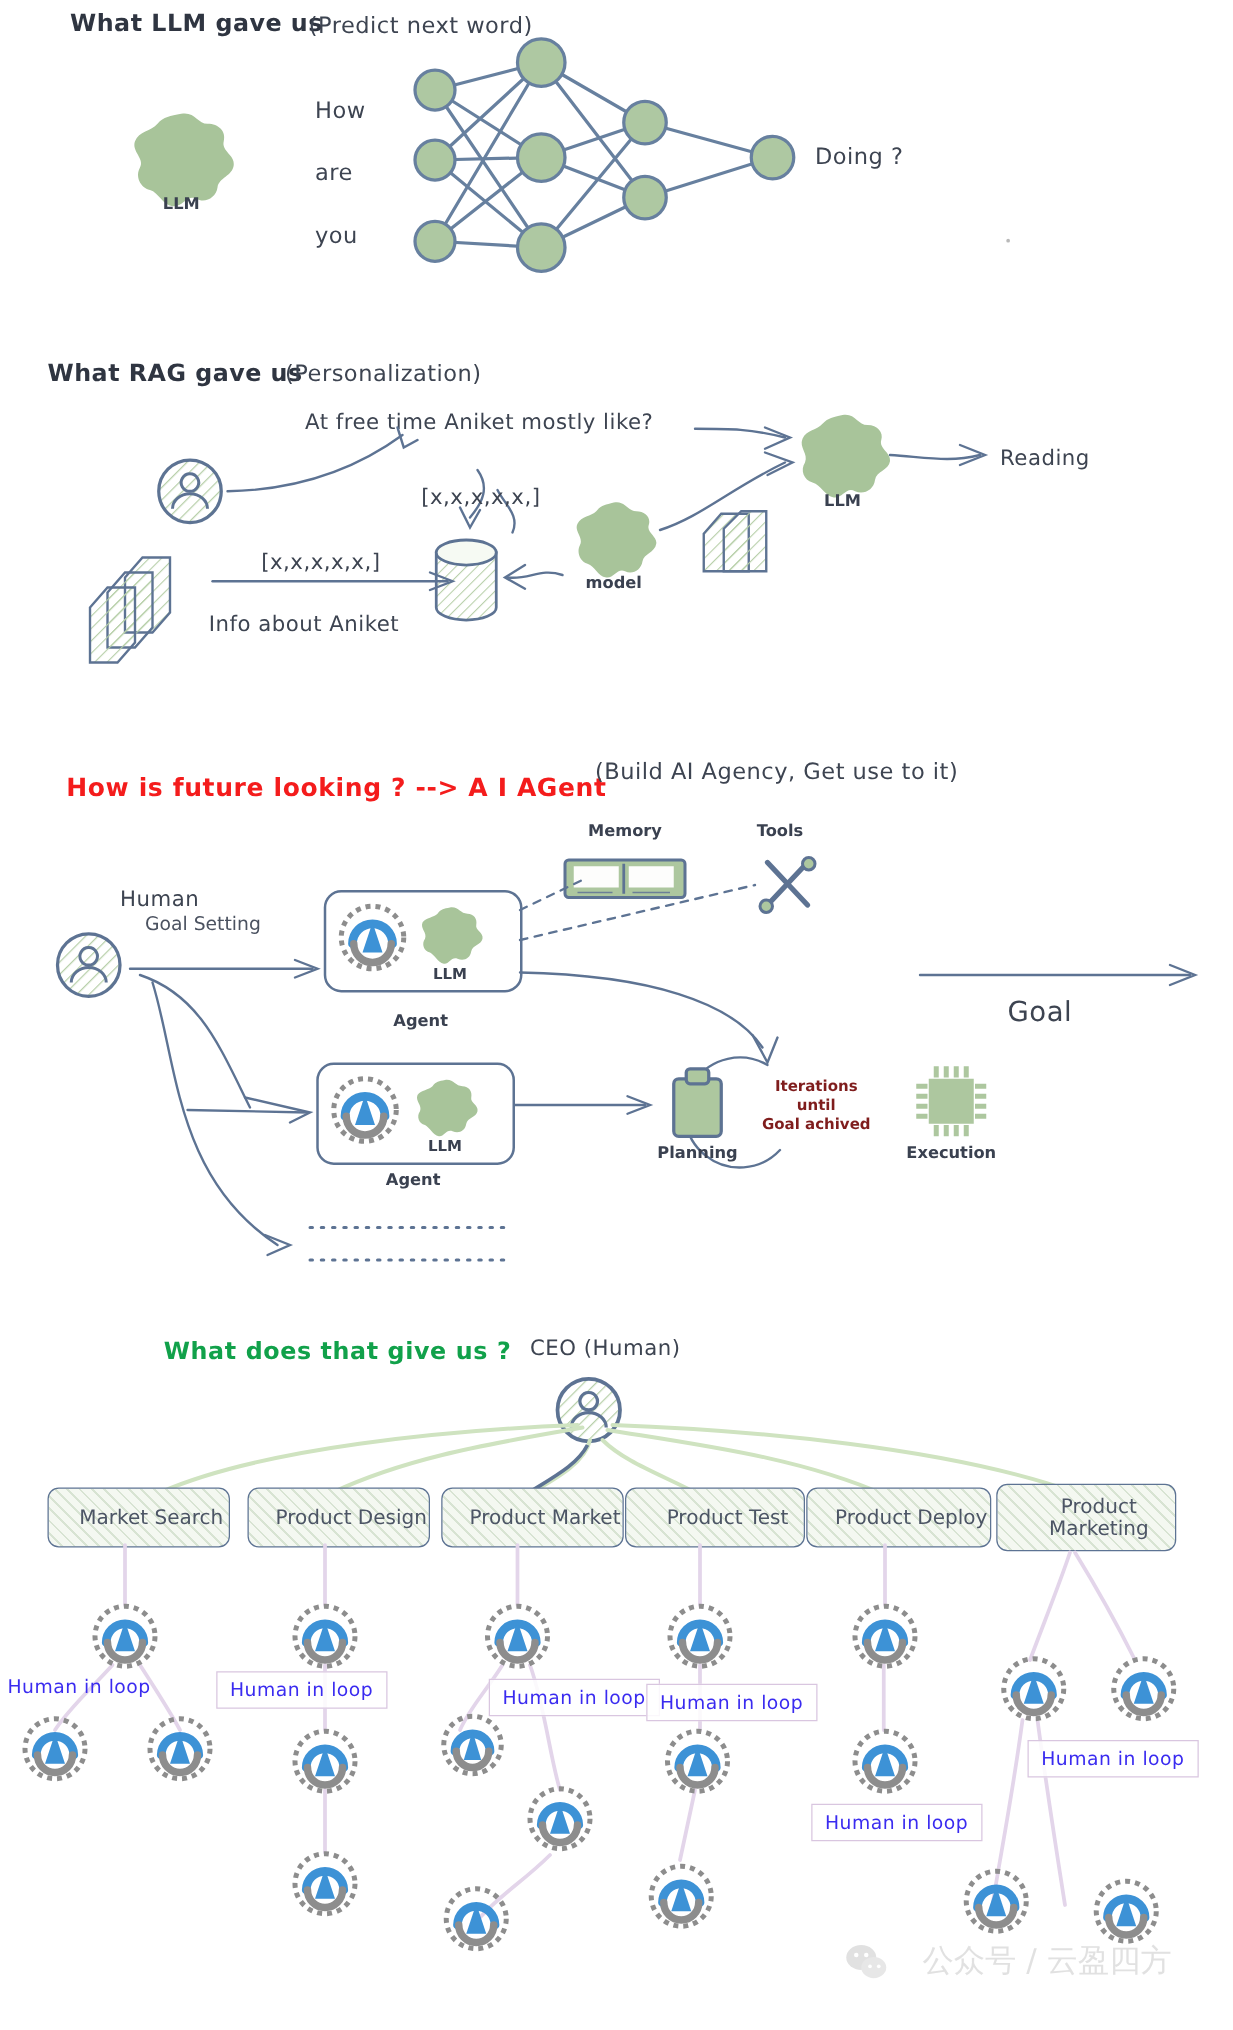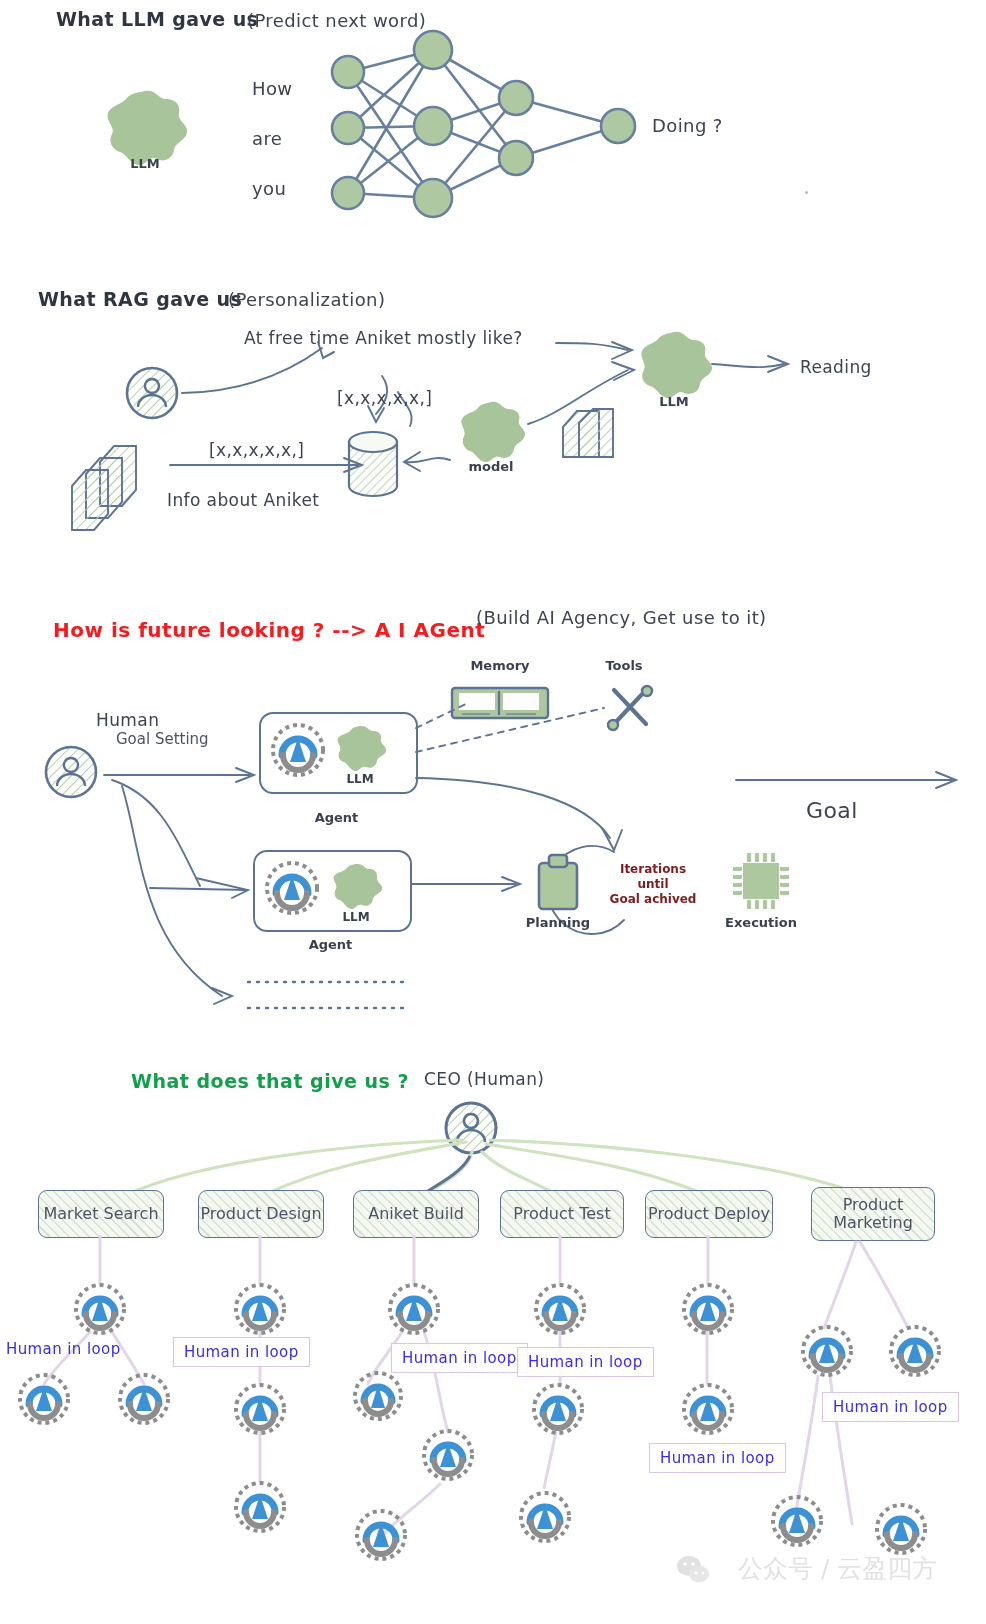--- a/index.html
+++ b/index.html
@@ -13,21 +13,21 @@
   .lbl-word{font-size:18px;color:#3d4451;}
   .lbl-plain{font-size:17px;color:#3d4451;}
   .red-title{color:#f41c1c;font-weight:700;font-size:20px;letter-spacing:.5px;margin-top:12px;}
   .green-title{color:#11a14a;font-weight:700;font-size:19px;letter-spacing:.5px;}
   .blue-it{color:#7f1d1d;font-size:12px;font-weight:600;line-height:1.25;text-align:center;}
   .hil{color:#3a2bf0;font-size:15px;white-space:nowrap;}
   .hil-box{border:1px solid #d9c6e0;padding:5px 10px;background:rgba(255,255,255,.85);}
   .taskbox{border:1.6px solid #5d7393;border-radius:9px;background:#f4f8f1;
            display:flex;align-items:center;justify-content:center;text-align:center;
            color:#4c5565;font-size:16px;line-height:1.12;
-           background-image:repeating-linear-gradient(45deg, rgba(150,180,140,.30) 0 1.5px, rgba(0,0,0,0) 1.5px 7px);}
+           background-image:repeating-linear-gradient(45deg, rgba(150,180,140,.30) 0 1.5px, rgba(0,0,0,0) 1.5px 7px);padding-left:20px;}
   .agentbox{border:2.4px solid #5d7393;border-radius:14px;background:#fff;}
   svg{overflow:visible;}
   .wm{color:#c9c9c9;font-size:25px;font-family:"DejaVu Sans", sans-serif;white-space:nowrap;}
 </style>
 </head>
 <body>
 
 <div id="canvas">
 
   <div class="abs hand hd-title" style="left:56px;top:8px;">What LLM gave us</div>
@@ -323,29 +323,29 @@
     <path d="M470 56 C462 72 442 82 420 96" stroke="#5d7393" stroke-width="3" fill="none"></path>
   </svg>
 
   <div class="abs taskbox" style="left:38px;top:1190px;width:124px;height:46px;">
     <span>Market Search</span>
   </div>
   <div class="abs taskbox" style="left:198px;top:1190px;width:124px;height:46px;">
     <span>Product Design</span>
   </div>
   <div class="abs taskbox" style="left:353px;top:1190px;width:124px;height:46px;">
-    <span>Aniket Build</span>
+    <span>Product Market</span>
   </div>
   <div class="abs taskbox" style="left:500px;top:1190px;width:122px;height:46px;">
     <span>Product Test</span>
   </div>
   <div class="abs taskbox" style="left:645px;top:1190px;width:126px;height:46px;">
     <span>Product Deploy</span>
   </div>
-  <div class="abs taskbox" style="left:797px;top:1187px;width:122px;height:52px;margin-left:14px;">
+  <div class="abs taskbox" style="left:797px;top:1187px;width:122px;height:52px;">
     <span>Product Marketing</span>
   </div>
 
   <svg class="abs" style="left:0px;top:1236px;" width="986" height="388">
     <g stroke="#e3d5ea" stroke-width="3" fill="none" stroke-linecap="round">
 
       <path d="M100 0 L100 48"></path>
       <path d="M90 96 C70 118 56 130 44 148"></path>
       <path d="M112 96 C126 118 134 130 144 148"></path>
 

